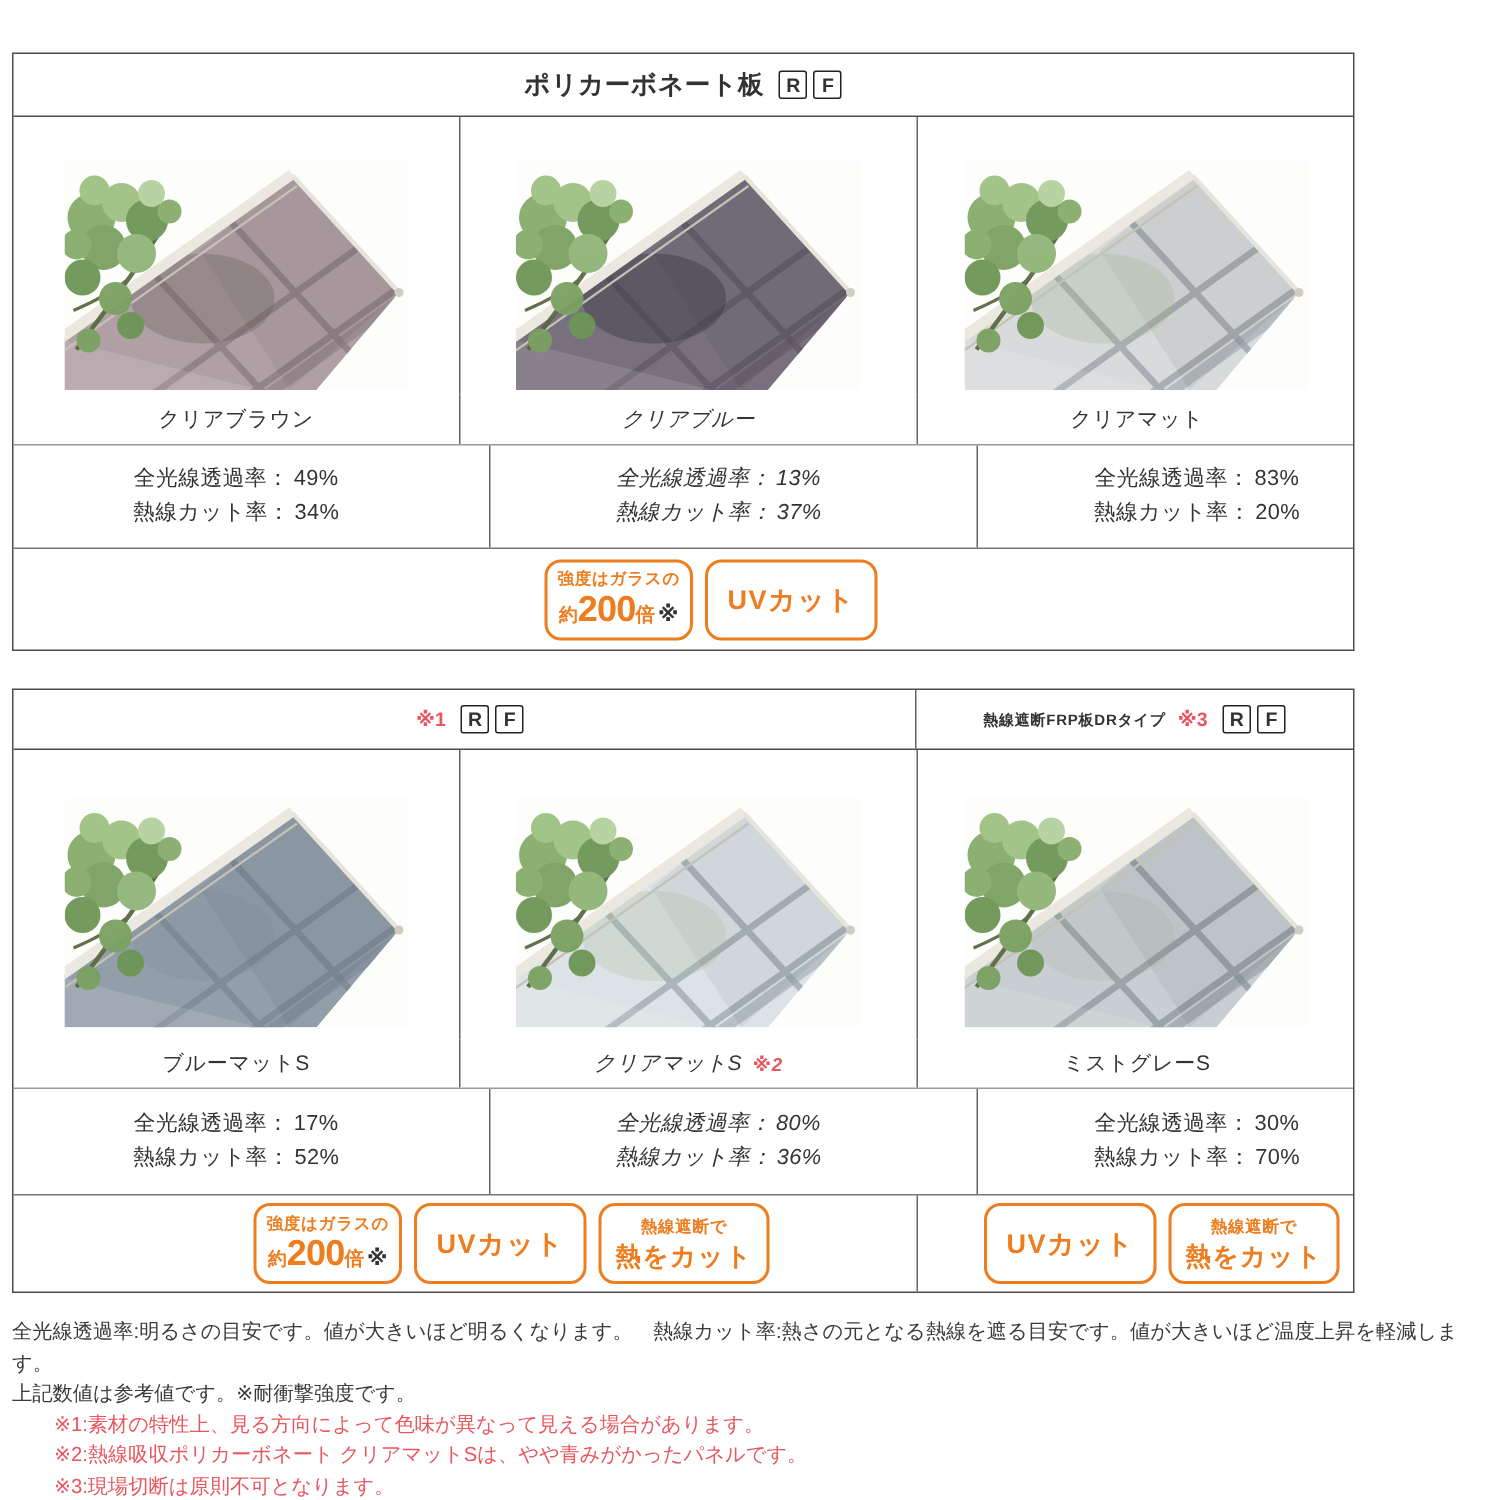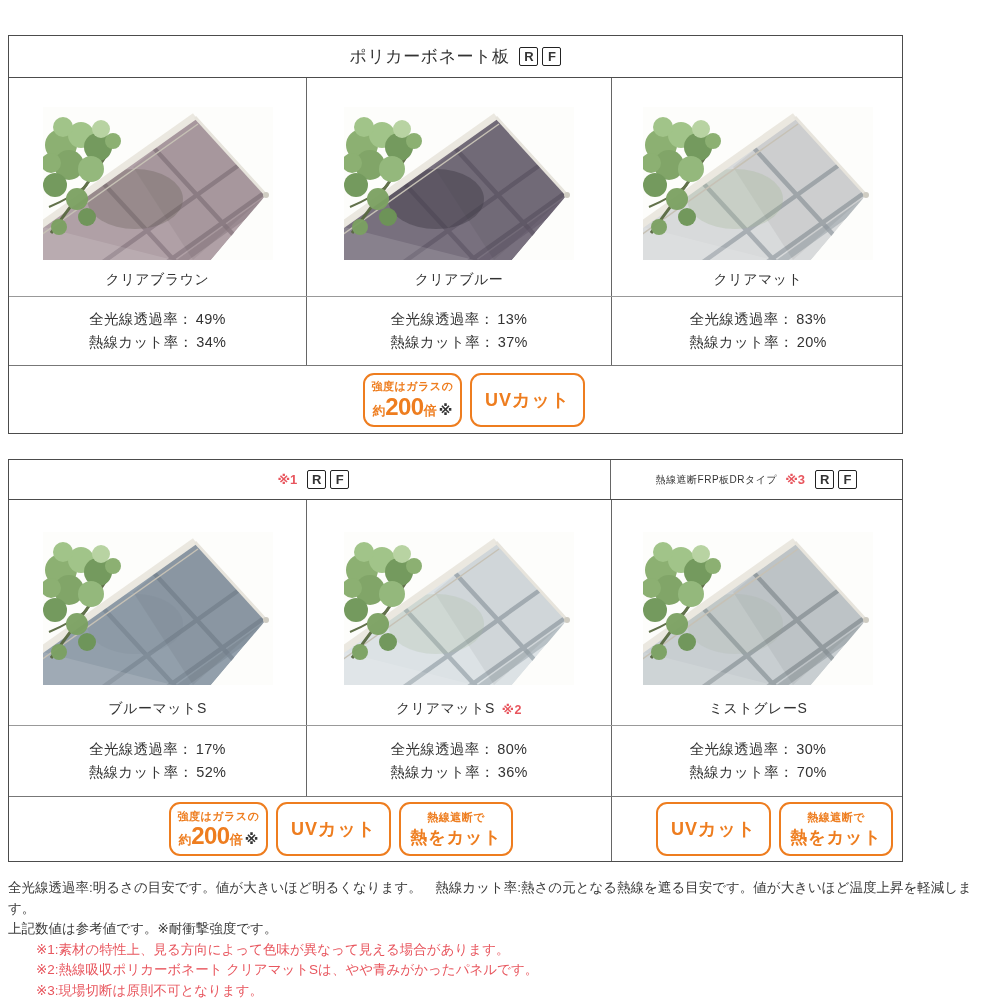--- a/index.html
+++ b/index.html
@@ -3,46 +3,46 @@
 <meta charset="utf-8">
 <style>
   * { margin:0; padding:0; box-sizing:border-box; }
   html,body { width:1000px; height:1000px; background:#fff; overflow:hidden;
     font-family:"Liberation Sans","DejaVu Sans",sans-serif; color:var(--text,#333); }
   .page { padding:35px 0 0 8px; }
 
   .spec-table { width:895px; border:1.5px solid var(--border,#4c4c4c); background:#fff; }
   .t-head { display:flex; border-bottom:1.5px solid var(--border,#4c4c4c); }
   .t-head-cell { display:flex; align-items:center; justify-content:center; }
-  .t-title { font-size:17px; font-weight:normal; letter-spacing:.5px; }
+  .t-title { font-size:17px; font-weight:bold; letter-spacing:.5px; }
   .t-title.small { font-size:10px; }
   .t-note { color:var(--red,#e8565e); font-size:13px; margin-left:8px; font-weight:bold; }
   .rf { display:inline-flex; gap:4px; margin-left:10px; }
   .rf-box { width:19px; height:19px; border:1.8px solid #222; border-radius:2px;
     display:inline-flex; align-items:center; justify-content:center;
     font-size:13px; font-weight:bold; background:#fff; }
 
   .row { display:flex; }
   .cell { flex:none; }
-  .c1 { width:297px; } .c2 { width:305px; } .c3 { width:293px; }
+  .c1 { width:297px; } .c2 { width:305px;font-style:italic; } .c3 { width:293px; }
   .c12 { width:602px; }
   .vline { border-left:1px solid #666; }
 
   .photo-row .cell { display:flex; justify-content:center; align-items:flex-start; }
   .t1 .photo-row .cell { height:185px; padding-top:29px; }
   .t2 .photo-row .cell { height:193px; padding-top:32px; }
   .photo { width:230px; height:153px; overflow:hidden; }
   .photo svg { display:block; }
 
   .label-row .cell { display:flex; align-items:center; justify-content:center;
     font-size:14px; letter-spacing:.5px; }
   .t1 .label-row .cell { height:33px; } .t2 .label-row .cell { height:32px; }
   .lbl-note { color:var(--red,#e8565e); font-size:12.5px; margin-left:7px; font-weight:bold; }
 
-  .stats-row { border-top:1px solid #999; border-bottom:1px solid #777; }
+  .stats-row { border-top:1px solid #999; border-bottom:1px solid #777;gap:20px; }
   .stats-row .cell { display:flex; flex-direction:column; align-items:center; justify-content:center; }
   .t1 .stats-row .cell { height:68px; } .t2 .stats-row .cell { height:70px; }
   .stat-line { font-size:14.5px; line-height:1.62; letter-spacing:.3px; }
   .stat-line .stat-v { margin-left:3px; }
 
   .badge-row .cell { display:flex; align-items:center;text-align:right; }
   .t1 .badge-row .cell { height:67px; }
   .t2 .badge-row .cell { height:64px; }
   .badge-strip { display:flex; gap:8px; align-items:stretch; height:54px; }
   .pad-top-strip { padding-left:354px; }

